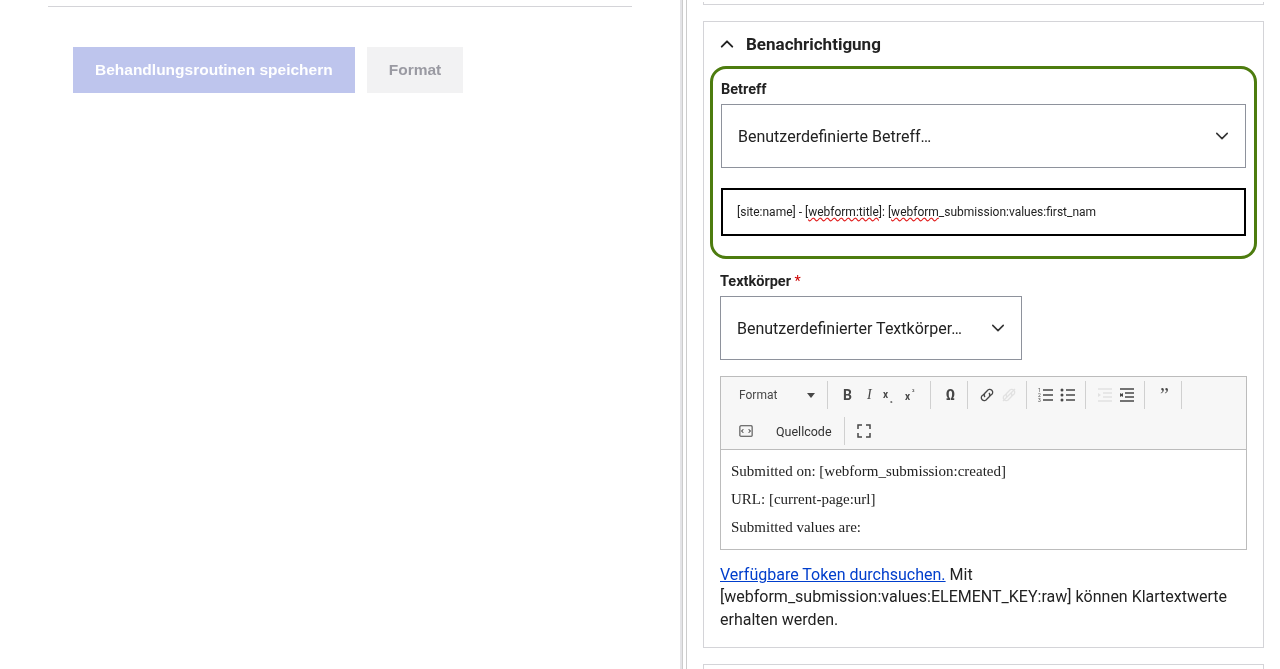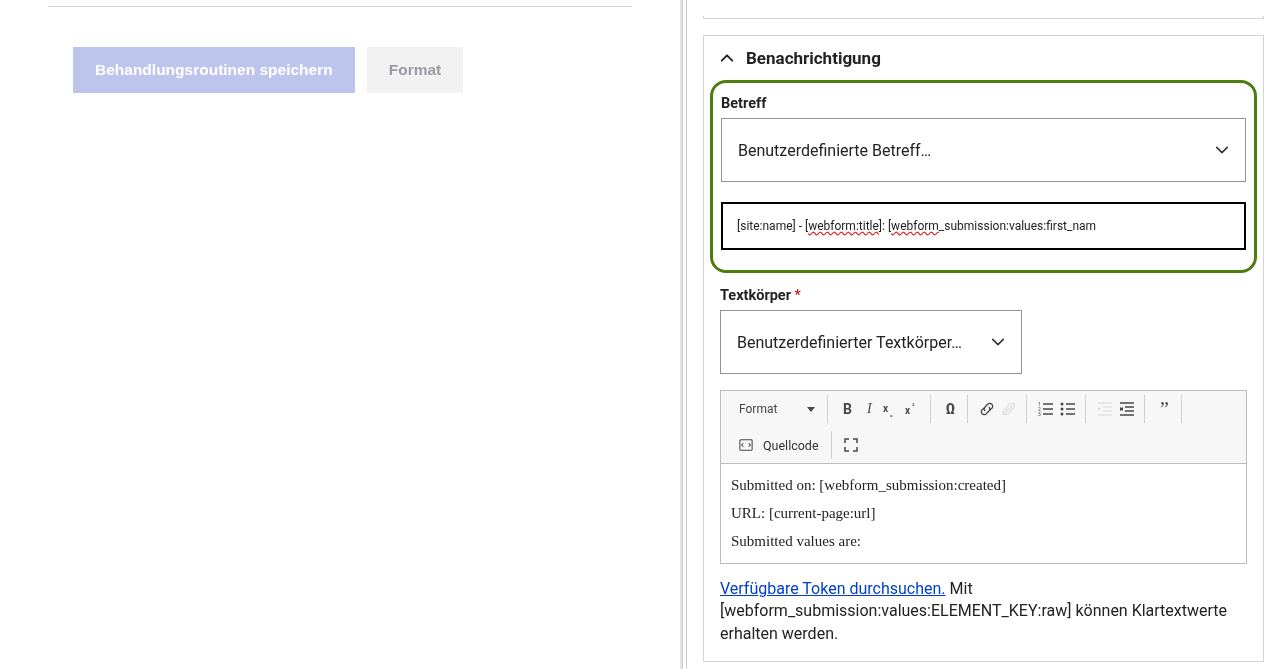--- a/index.html
+++ b/index.html
@@ -6,21 +6,21 @@
     body { font-family: -apple-system, BlinkMacSystemFont, "Segoe UI", Roboto, sans-serif; font-size: 14px; color: #222; background: #fff; }
     .layout { display: flex; height: 669px; width: 1280px; }
     .left-col { width: 680px; padding: 0 48px; }
     .divider-top { border-top: 1px solid #d4d4d8; margin-bottom: 40px; margin-top: 6px; }
     .button-row { display: flex; gap: 12px; padding-left: 25px; }
     .btn { border: none; padding: 14px 22px; font-size: 15.5px; font-weight: 700; cursor: pointer; }
     .btn-primary { background: #bec5ed; color: #fff; }
     .btn-secondary { background: #f2f2f3; color: #9a9aa2; }
     .vdivider { width: 2px; background: #e4e4e7; }
     .vdivider2 { width: 5px; background: #fff; border-left: 1px solid #ccc; border-right: 1px solid #ccc; }
-    .right-col { flex: 1; padding: 16px 16px 16px 16px; overflow: hidden; position: relative; }
+    .right-col { flex: 1; padding: 2px 16px 16px 16px; overflow: hidden; position: relative; }
     .top-ghost-border { border: 1px solid #d4d4d8; border-top: none; height: 3px; margin-bottom: 16px; }
     .panel { border: 1px solid #d4d4d8; }
     .panel-header { display: flex; align-items: center; gap: 12px; padding: 12px 16px; font-weight: 700; font-size: 17px; cursor: pointer; }
     .chevron-svg { width: 14px; height: 14px; }
     .panel-body { padding: 0 16px 16px; }
     .highlight-box { border: 3px solid #4d7c0f; border-radius: 16px; padding: 12px 8px 20px; margin-bottom: 14px; margin-left: -10px; margin-right: -10px; }
     .label { font-weight: 700; font-size: 14.5px; margin-bottom: 6px; display: block; }
     .req { color: #c00; font-weight: 400; }
     .select-wrap { position: relative; border: 1px solid #8e929c; background: #fff; height: 64px; display: flex; align-items: center; padding: 0 16px; cursor: pointer; }
     .select-wrap.small { width: 302px; }
@@ -28,21 +28,21 @@
     .sel-chevron { margin-left: 10px; }
     .token-underline { text-decoration: underline wavy #e11d1d; text-decoration-skip-ink: none; }
     .editor-toolbar { border: 1px solid #bcbcbc; background: #f7f7f7; padding: 4px 6px; display: flex; flex-wrap: wrap; align-items: center; gap: 2px; margin-top: 16px; }
     .tb-group { display: flex; align-items: center; border-right: 1px solid #d0d0d0; padding: 0 6px; height: 28px; }
     .tb-group:last-child { border-right: none; }
     .tb-btn { width: 22px; height: 22px; display: flex; align-items: center; justify-content: center; color: #474747; cursor: pointer; font-size: 14px; }
     .tb-btn.disabled { opacity: 0.35; cursor: default; }
     .tb-btn svg { width: 16px; height: 16px; fill: #474747; }
     .tb-btn.disabled svg { opacity: 0.35; }
     .format-btn { display: flex; align-items: center; gap: 30px; font-size: 12px; color: #474747; padding: 0 6px; cursor: pointer; }
-    .src-btn { display: flex; align-items: center; gap: 10px; font-size: 12.5px; color: #333; padding: 0 6px; cursor: pointer; }
+    .src-btn { display: flex; align-items: center; gap: 23px; font-size: 12.5px; color: #333; padding: 0 6px; cursor: pointer; }
     .editor-body { border: 1px solid #bcbcbc; border-top: none; height: 100px; overflow-y: scroll; padding: 8px 10px; font-family: Liberation Serif, serif; font-size: 15px; line-height: 1.85; }
     .editor-body p { margin: 0; }
     .help-text { margin-top: 14px; font-size: 16px; line-height: 1.4; }
     .help-link { color: #003ecc; text-decoration: underline; cursor: pointer; }
     .bottom-ghost-border { border: 1px solid #d4d4d8; border-bottom: none; height: 5px; margin-top: 16px; }
     .fake-input-display { width: 100%; border: 2px solid #000; height: 48px; padding: 0 14px; font-size: 12px; margin-top: 20px; display: flex; align-items: center; white-space: nowrap; overflow: hidden; }
   </style>
 </head>
 <body>
 

